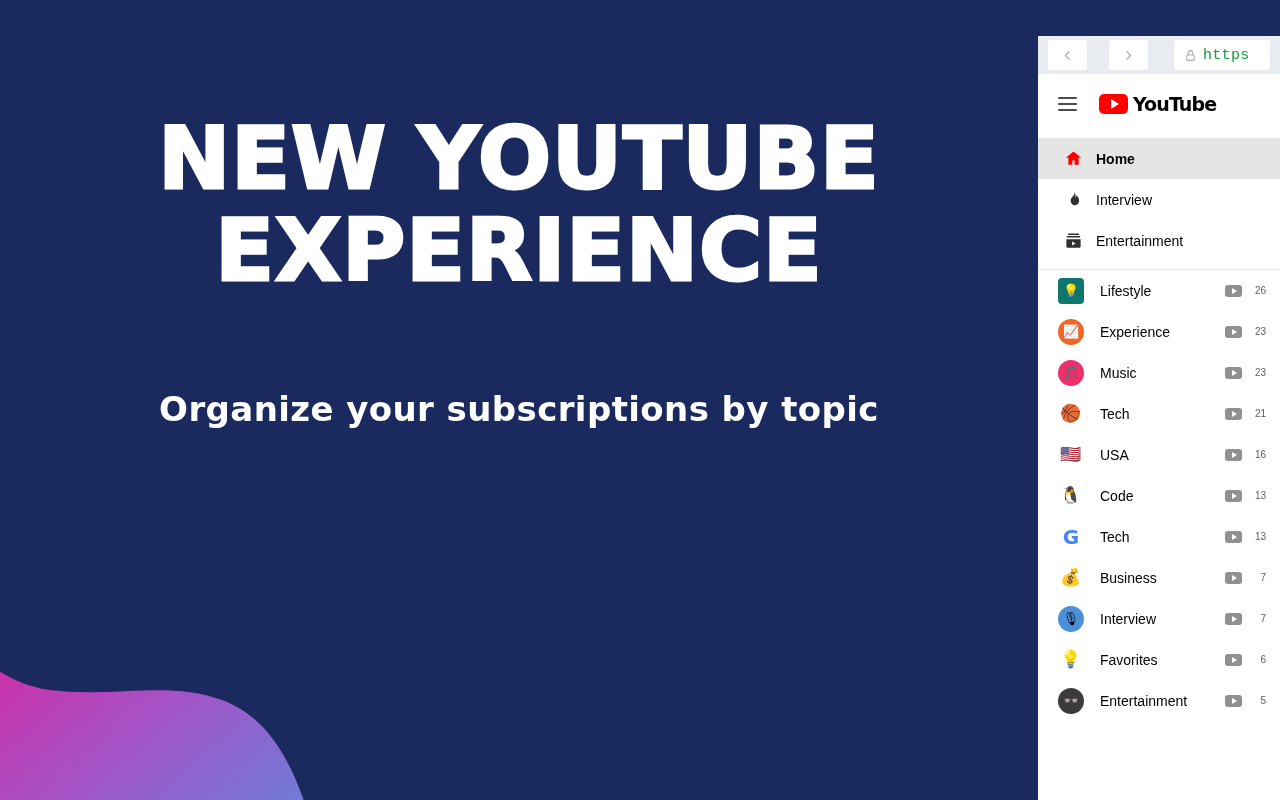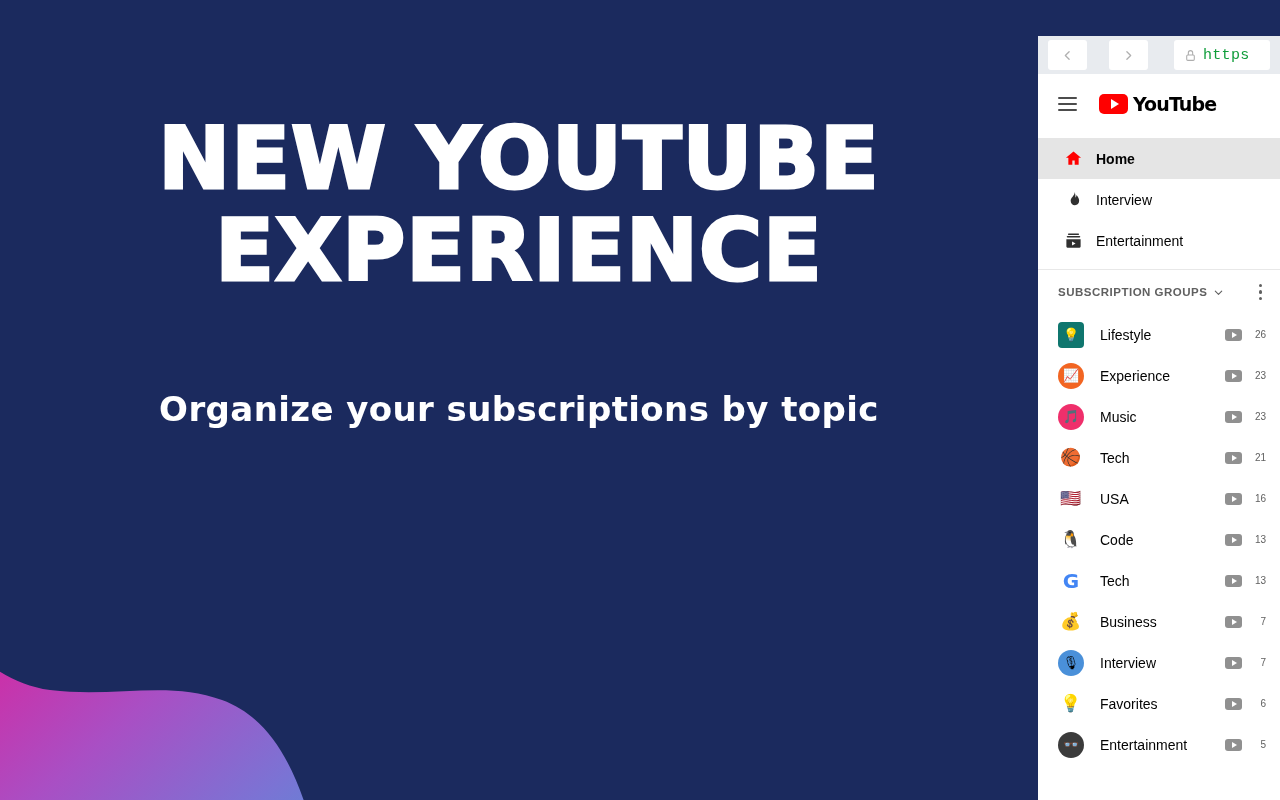--- a/index.html
+++ b/index.html
@@ -234,33 +234,20 @@
             <rect x="5" y="3" width="14" height="1.9" rx="0.9"></rect>
             <rect x="3.5" y="6.2" width="17" height="1.9" rx="0.9"></rect>
             <path d="M3 10.5h18v9.2a1.3 1.3 0 0 1-1.3 1.3H4.3A1.3 1.3 0 0 1 3 19.7z"></path>
             <path d="M10.2 13.2v5l4.4-2.5z" fill="#fff"></path>
           </svg>
         </span>
         <span class="nav-label">Entertainment</span>
       </div>
     </div>
 
-    <div class="groups-head">
-      <span class="groups-title">SUBSCRIPTION GROUPS</span>
-      <span class="chev-down">
-        <svg width="11" height="11" viewBox="0 0 24 24" fill="none" stroke="#606060" stroke-width="2.4" stroke-linecap="round" stroke-linejoin="round">
-          <polyline points="5 9 12 16 19 9"></polyline>
-        </svg>
-      </span>
-      <span class="kebab">
-        <span></span>
-          <span></span>
-          <span></span>
-      </span>
-    </div>
 
     <div id="group-list">
         <div class="group-row">
           <span class="g-icon" style="background: rgb(15, 118, 110); border-radius: 4px; font-size: 13px;">💡</span>
           <span class="g-label">Lifestyle</span>
           <span class="g-count">
             <span class="vbadge">
               <i></i>
             </span>
             <span class="cnum">26</span>

